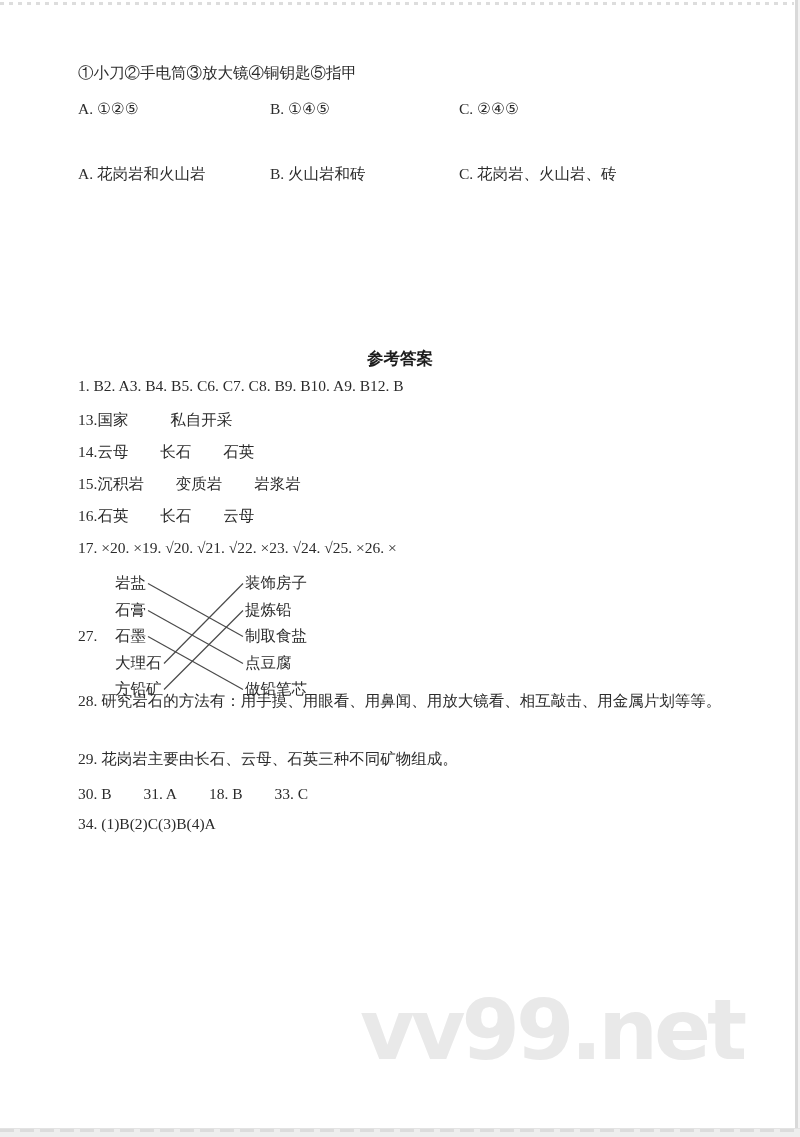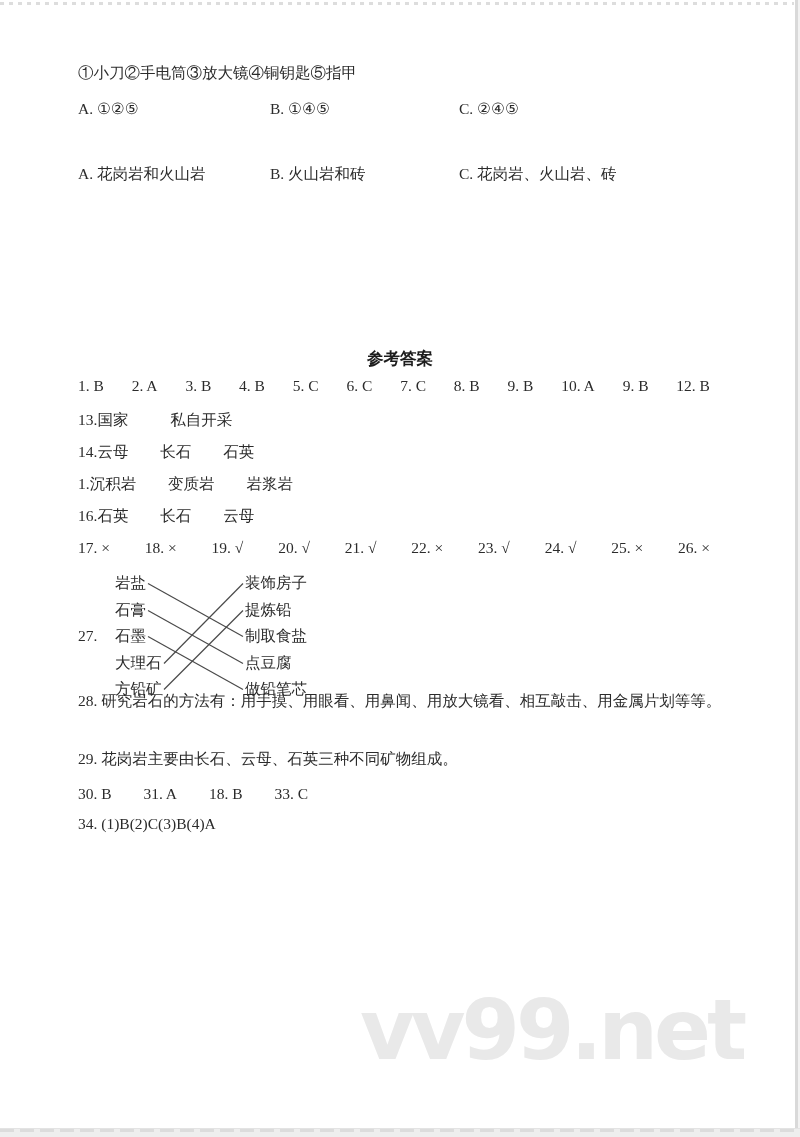--- a/index.html
+++ b/index.html
@@ -17,21 +17,20 @@
     font-size: 15.5px;
     line-height: 1.2;
     color: #2b2b2b;
   }
   .row { position: absolute; left: 78px; white-space: nowrap; }
   .full-row {
     position: absolute;
     left: 78px;
     width: 632px;
     display: flex;
-    justify-content: space-between;
     white-space: nowrap;
   }
   .opt-row { position: absolute; left: 0; width: 800px; }
   .opt-a { position: absolute; left: 78px; white-space: nowrap; }
   .opt-b { position: absolute; left: 270px; white-space: nowrap; }
   .opt-c { position: absolute; left: 459px; white-space: nowrap; }
   .gap-md > span { margin-right: 28px; }
   .gap-md > span:last-child { margin-right: 0; }
   .gap-lg > span { margin-right: 38px; }
   .gap-lg > span:last-child { margin-right: 0; }
@@ -143,34 +142,34 @@
     <span>私自开采</span>
   </div>
 
   <div class="row gap-md" style="top:443px">
     <span>14.云母</span>
     <span>长石</span>
     <span>石英</span>
   </div>
 
   <div class="row gap-md" style="top:475px">
-    <span>1.沉积岩</span>
+    <span>15.沉积岩</span>
     <span>变质岩</span>
     <span>岩浆岩</span>
   </div>
 
   <div class="row gap-md" style="top:507px">
     <span>16.石英</span>
     <span>长石</span>
     <span>云母</span>
   </div>
 
   <div class="full-row" style="top:539px">
     <span>17. ×</span>
-    <span>18. ×</span>
+    <span>20. ×</span>
     <span>19. √</span>
     <span>20. √</span>
     <span>21. √</span>
     <span>22. ×</span>
     <span>23. √</span>
     <span>24. √</span>
     <span>25. ×</span>
     <span>26. ×</span>
   </div>
 

